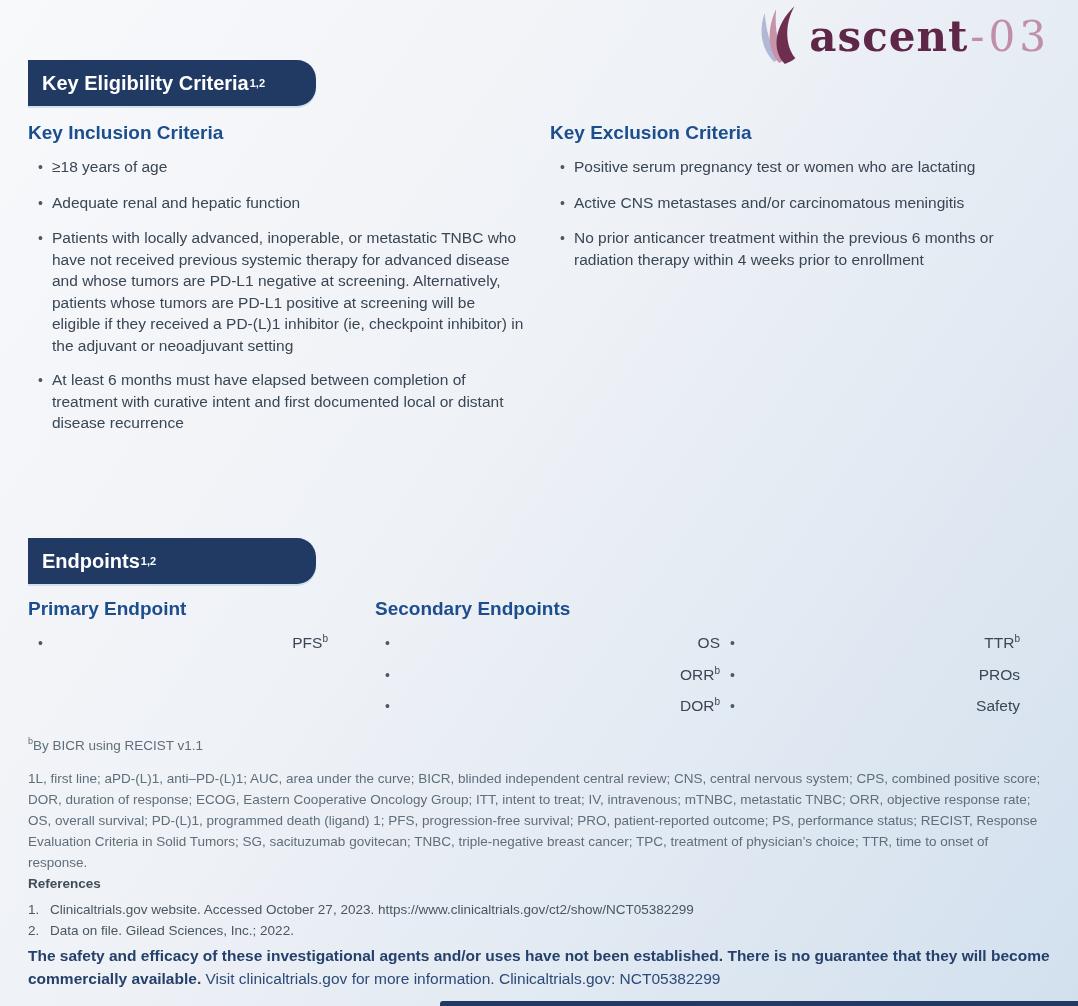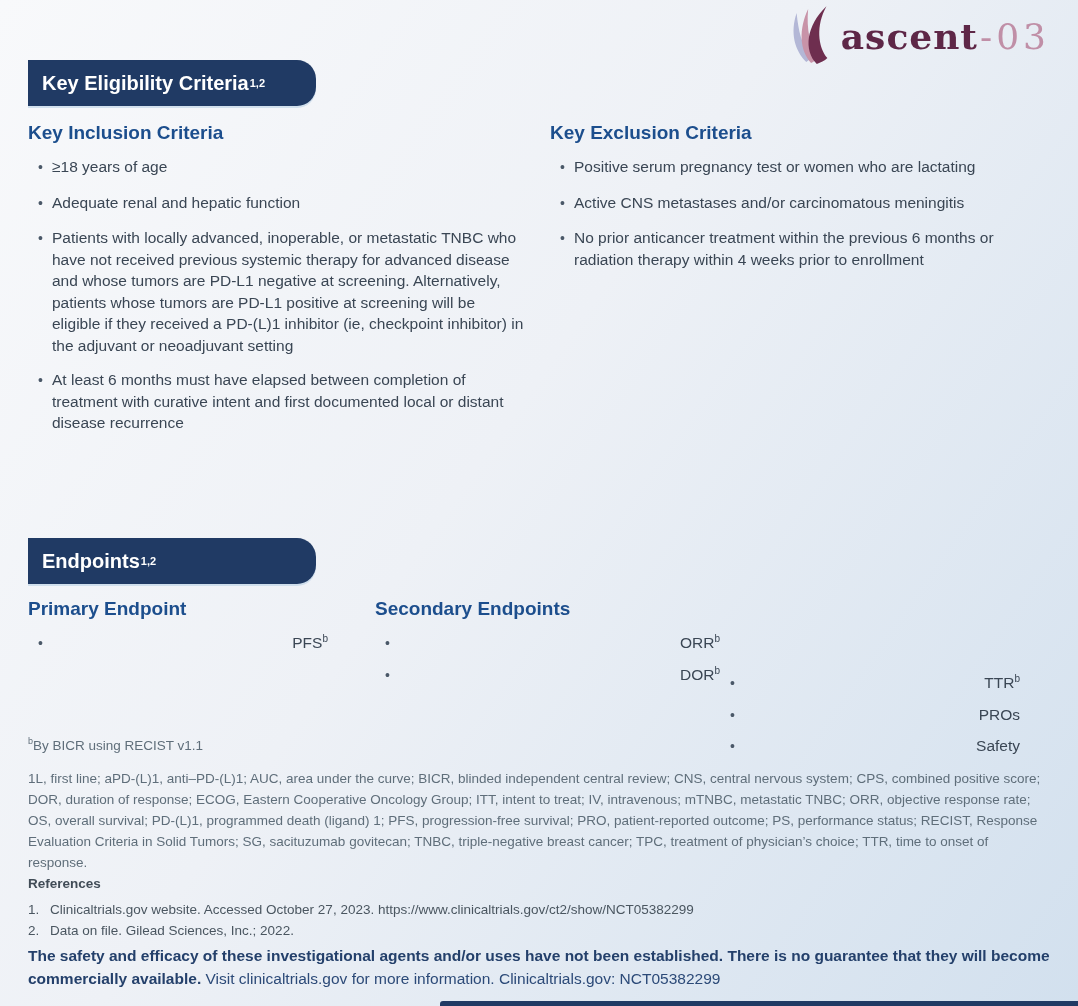--- a/index.html
+++ b/index.html
@@ -8,21 +8,21 @@
     width:1078px;height:1006px;
     overflow:hidden;
     background:linear-gradient(125deg,#f8f9fb 0%,#eef1f6 45%,#d2e0ee 100%);
     font-family:"Liberation Sans", sans-serif;
     color:#3a4654;
   }
 
   
   .logo{position:absolute;top:6px;right:28px;display:flex;align-items:center;}
   .logo svg{display:block;margin-right:4px;}
-  .logo-text{font-family:"DejaVu Serif", serif;font-size:36px;letter-spacing:1px;}
+  .logo-text{font-family:"DejaVu Serif", serif;font-size:42px;letter-spacing:1px;}
   .logo-main{color:#5e2747;font-weight:bold;}
   .logo-suffix{color:#c08fa7;font-weight:normal;letter-spacing:4px;margin-left:2px;}
 
   
   .banner{
     position:absolute;left:28px;width:288px;height:46px;
     background:#203a64;border-radius:0 19px 19px 0;
     display:flex;align-items:center;padding-left:14px;box-sizing:border-box;
     color:#ffffff;font-size:20px;font-weight:bold;
     box-shadow:0 2px 0 rgba(180,205,228,0.55);
@@ -44,21 +44,21 @@
   .bullet-item{display:flex;margin:0 0 13px 0;font-size:15.5px;line-height:21.5px;color:#3a4654;}
   .bullet-item .dot{flex:0 0 24px;padding-left:10px;box-sizing:border-box;color:#4a5868;}
   .bullet-item .dot::before{content:"\2022";font-size:14px;}
   .bullet-item sup{font-size:10px;line-height:0;}
 
   
   #primary-endpoint{position:absolute;left:28px;top:598px;width:300px;}
   #secondary-endpoints{position:absolute;left:375px;top:598px;width:680px;}
   .sec-cols{display:flex;}
   .sec-col1{width:345px;}
-  .sec-col2{width:300px;margin-top:40px;}
+  .sec-col2{width:300px;}
   .endpoint .bullet-item{margin-bottom:9px;justify-content:space-between;}
 
   
   .footnote{position:absolute;left:28px;top:736px;font-size:13.5px;color:#5f6e7a;margin:0;}
   .footnote sup{font-size:9px;}
   .abbrev{position:absolute;left:28px;top:768px;width:1022px;font-size:13.5px;line-height:21px;color:#5f6e7a;margin:0;}
 
   
   .refs{position:absolute;left:28px;top:876px;width:1022px;}
   .refs-title{font-size:13.5px;font-weight:bold;color:#414c57;margin:0 0 8px 0;}
@@ -156,20 +156,24 @@
           <span class="bi-text"><span>PFS</span><sup>b</sup></span>
         </div>
       </div>
   </div>
 
   <div class="endpoint" id="secondary-endpoints">
     <h2 class="col-title">Secondary Endpoints</h2>
     <div class="sec-cols">
       <div class="sec-col1 bullets">
 
+          <div class="bullet-item">
+            <span class="dot"></span>
+            <span class="bi-text"><span>OS</span></span>
+          </div>
 
           <div class="bullet-item">
             <span class="dot"></span>
             <span class="bi-text"><span>ORR</span><sup>b</sup></span>
           </div>
 
           <div class="bullet-item">
             <span class="dot"></span>
             <span class="bi-text"><span>DOR</span><sup>b</sup></span>
           </div>

